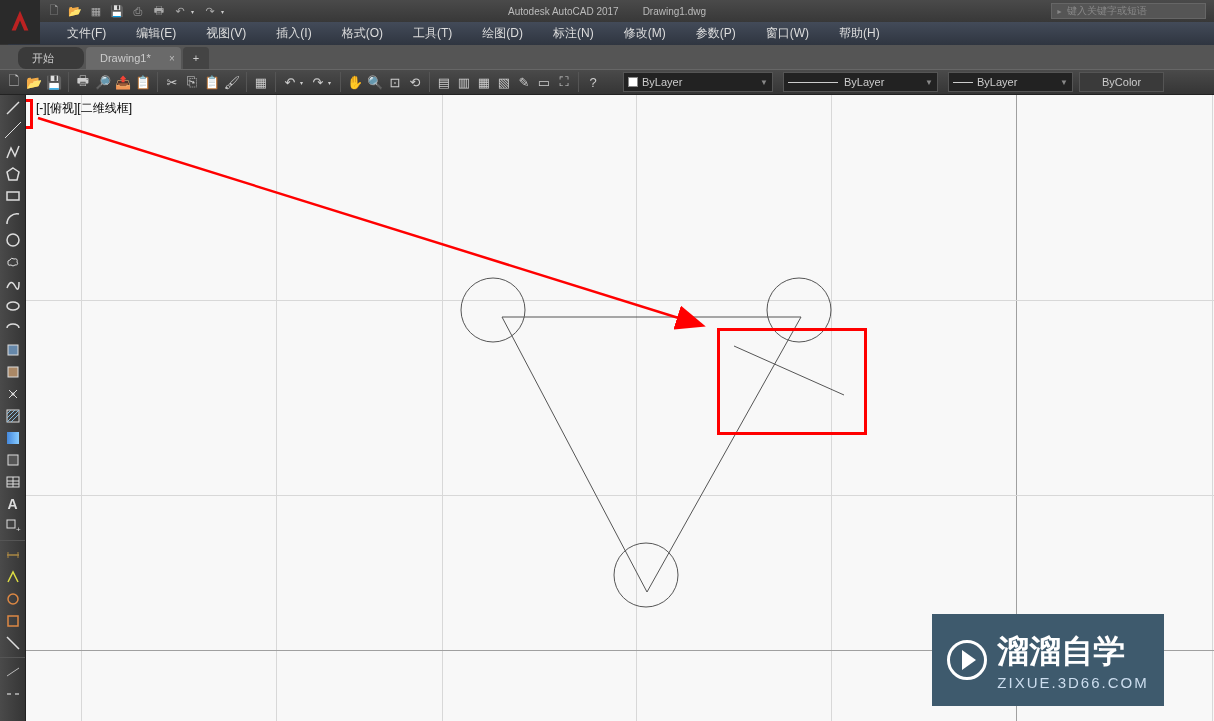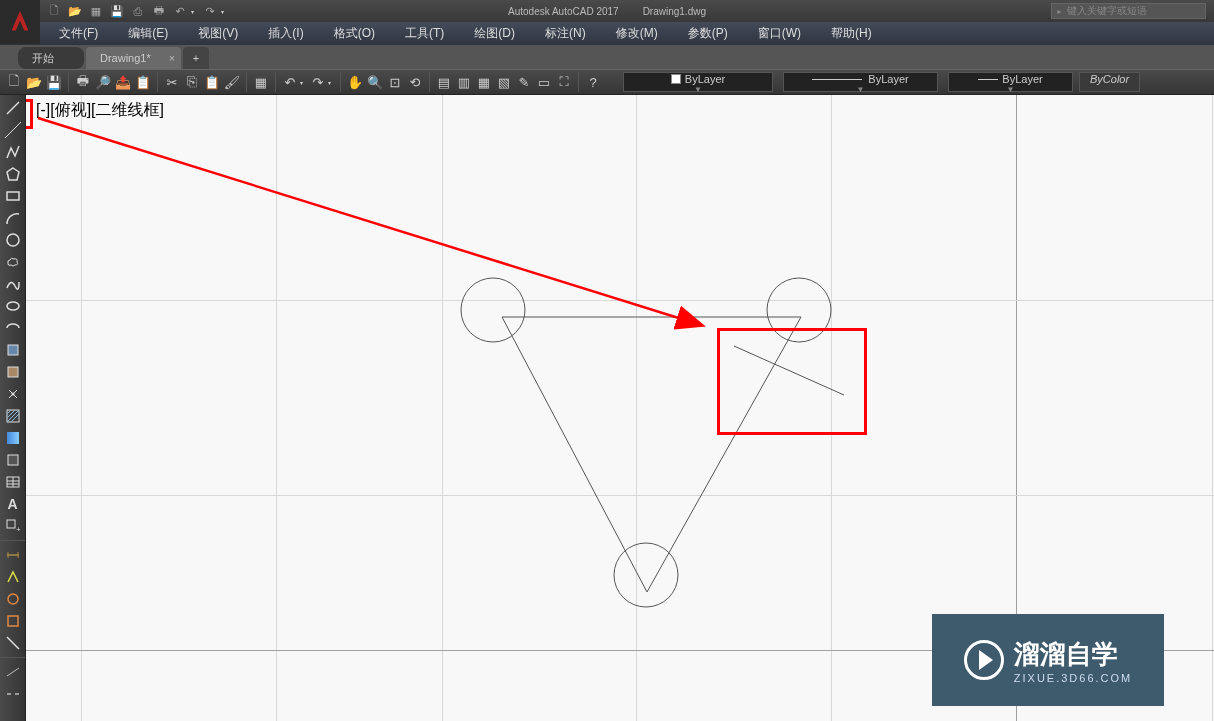--- a/index.html
+++ b/index.html
@@ -79,20 +79,21 @@
       font-size: 7px;
       margin-right: 4px;
     }
     .menubar {
       height: 23px;
       background: linear-gradient(to bottom, #434b59, #2f3540);
       padding-left: 44px;
       display: flex;
       align-items: center;
       gap: 0;
+      margin-left: 8px;
     }
     .menu-item {
       padding: 0 15px;
       color: #ddd;
       font-size: 12px;
       cursor: pointer;
       height: 100%;
       display: flex;
       align-items: center;
     }
@@ -170,21 +171,20 @@
       height: 20px;
       background: #222;
       border: 1px solid #555;
       color: #ccc;
       font-size: 11px;
       padding: 0 4px;
       display: flex;
       align-items: center;
       justify-content: space-between;
       cursor: pointer;
-      flex-direction: column;
     }
     .layer-select .arrow {
       font-size: 8px;
       color: #888;
     }
     .color-swatch {
       width: 10px;
       height: 10px;
       border: 1px solid #888;
       background: #fff;
@@ -197,25 +197,24 @@
       width: 50px;
       height: 1px;
       background: #ccc;
     }
     .bycolor {
       height: 20px;
       border: 1px solid #555;
       background: #3a3a3a;
       color: #ccc;
       font-size: 11px;
-      padding: 0 10px;
+      padding: 0 22px;
       margin-left: 6px;
       display: flex;
-      align-items: flex-start;
-      font-style: italic;
+      align-items: center;
     }
     .main-area {
       display: flex;
       height: calc(100% - 95px);
     }
     .left-toolbar {
       width: 26px;
       background: linear-gradient(to right, #4a4a4a, #353535);
       border-right: 1px solid #222;
       display: flex;
@@ -244,21 +243,21 @@
       position: relative;
       overflow: hidden;
     }
     .grid-line-v { position: absolute; top: 0; bottom: 0; width: 1px; background: #d8d8d8; }
     .grid-line-h { position: absolute; left: 0; right: 0; height: 1px; background: #d8d8d8; }
     .grid-line-v.dark, .grid-line-h.dark { background: #a0a0a0; }
     .view-label {
       position: absolute;
       top: 5px;
       left: 10px;
-      font-size: 16px;
+      font-size: 12px;
       color: #000;
     }
     .red-box {
       position: absolute;
       border: 3px solid red;
       pointer-events: none;
     }
     .watermark {
       position: absolute;
       right: 50px;
@@ -283,22 +282,22 @@
     }
     .watermark-icon::before {
       content: "";
       width: 0;
       height: 0;
       border-left: 14px solid #fff;
       border-top: 10px solid transparent;
       border-bottom: 10px solid transparent;
       margin-left: 4px;
     }
-    .watermark-text .main { font-size: 26px; font-weight: bold; }
-    .watermark-text .sub { font-size: 11px; letter-spacing: 2px; color: #cde; }
+    .watermark-text .main { font-size: 32px; font-weight: bold; }
+    .watermark-text .sub { font-size: 15px; letter-spacing: 2px; color: #cde; }
     .arrow-svg {
       position: absolute;
       pointer-events: none;
     }
   </style>
 </head>
 <body>
 
 <div class="titlebar">
   <div class="logo">

